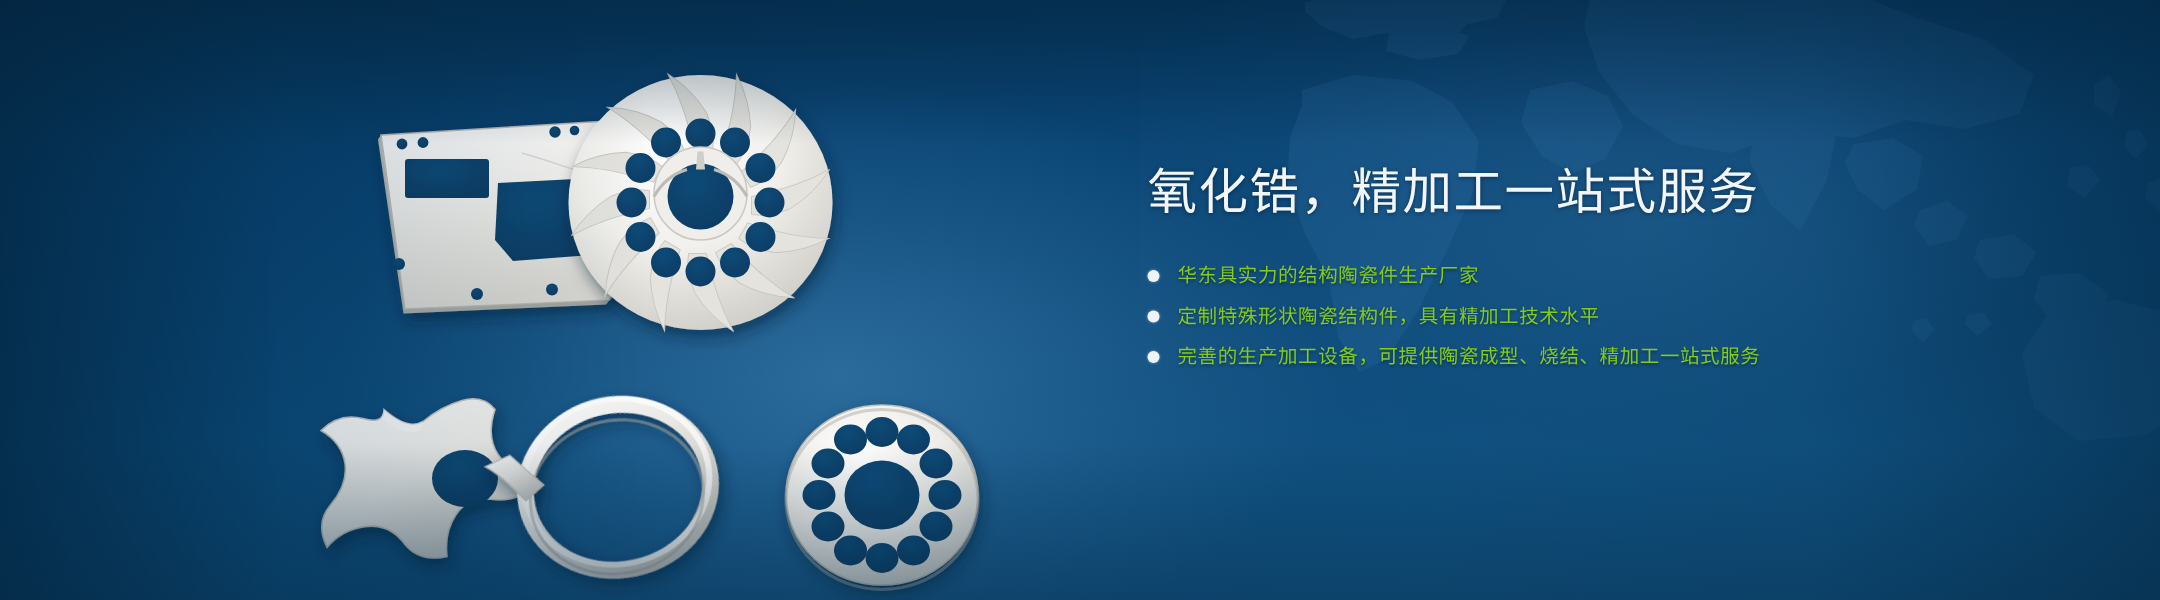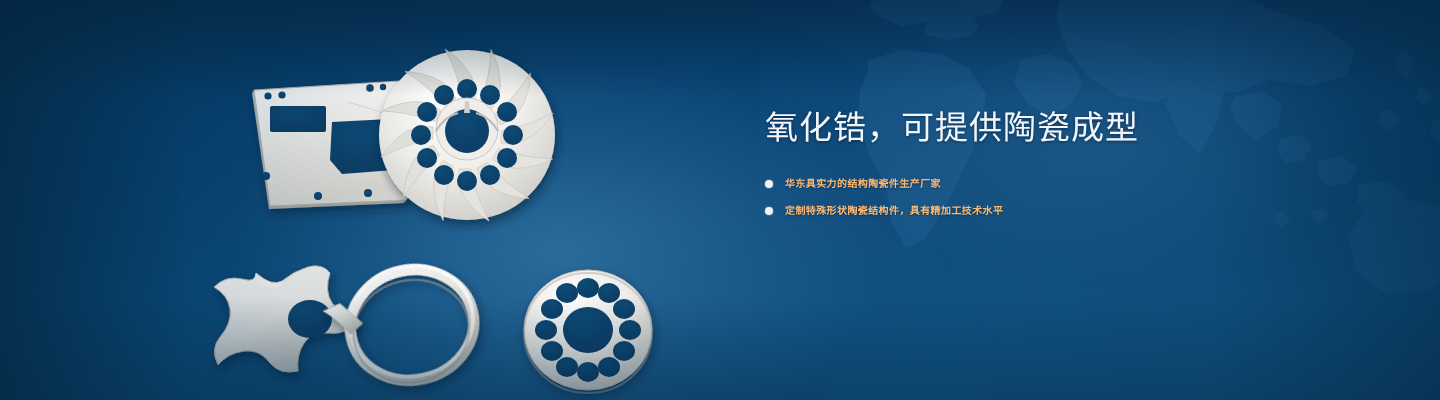--- a/index.html
+++ b/index.html
@@ -88,27 +88,26 @@
   }
   .dot{
     width:8px; height:8px;
     border-radius:50%;
     background:#eef3f8;
     flex:0 0 8px;
     margin-right:12px;
     box-shadow:0 0 2px rgba(255,255,255,0.45);
   }
   .bullet-text{
-    font-size:10px;
+    font-size:13px;
     line-height:22px;
-    color:#fdba74;
+    color:#84cc16;
     letter-spacing:0.4px;
     white-space:nowrap;
     text-shadow:0 1px 2px rgba(0,18,40,0.45);
-    font-weight:bold;
   }
 </style>
 </head>
 <body>
 
 <div class="banner">
 
   <div class="bg-grad"></div>
   <div class="bg-glow"></div>
   <div class="bg-glow2"></div>
@@ -306,27 +305,31 @@
           <ellipse cx="-36" cy="-21" rx="11" ry="10"></ellipse>
           <ellipse cx="-21" cy="-37" rx="11" ry="10"></ellipse>
         </g>
       </g>
     </svg>
   </div>
 
   <div class="bg-vignette"></div>
 
   <div class="copy">
-    <h1 class="headline">氧化锆，可提供陶瓷成型</h1>
+    <h1 class="headline">氧化锆，精加工一站式服务</h1>
 
     <ul class="bullets">
       <li class="bullet">
         <span class="dot"></span>
         <span class="bullet-text">华东具实力的结构陶瓷件生产厂家</span>
       </li>
       <li class="bullet">
         <span class="dot"></span>
         <span class="bullet-text">定制特殊形状陶瓷结构件，具有精加工技术水平</span>
       </li>
+      <li class="bullet">
+        <span class="dot"></span>
+        <span class="bullet-text">完善的生产加工设备，可提供陶瓷成型、烧结、精加工一站式服务</span>
+      </li>
     </ul>
   </div>
 
 </div>
 
 </body></html>

